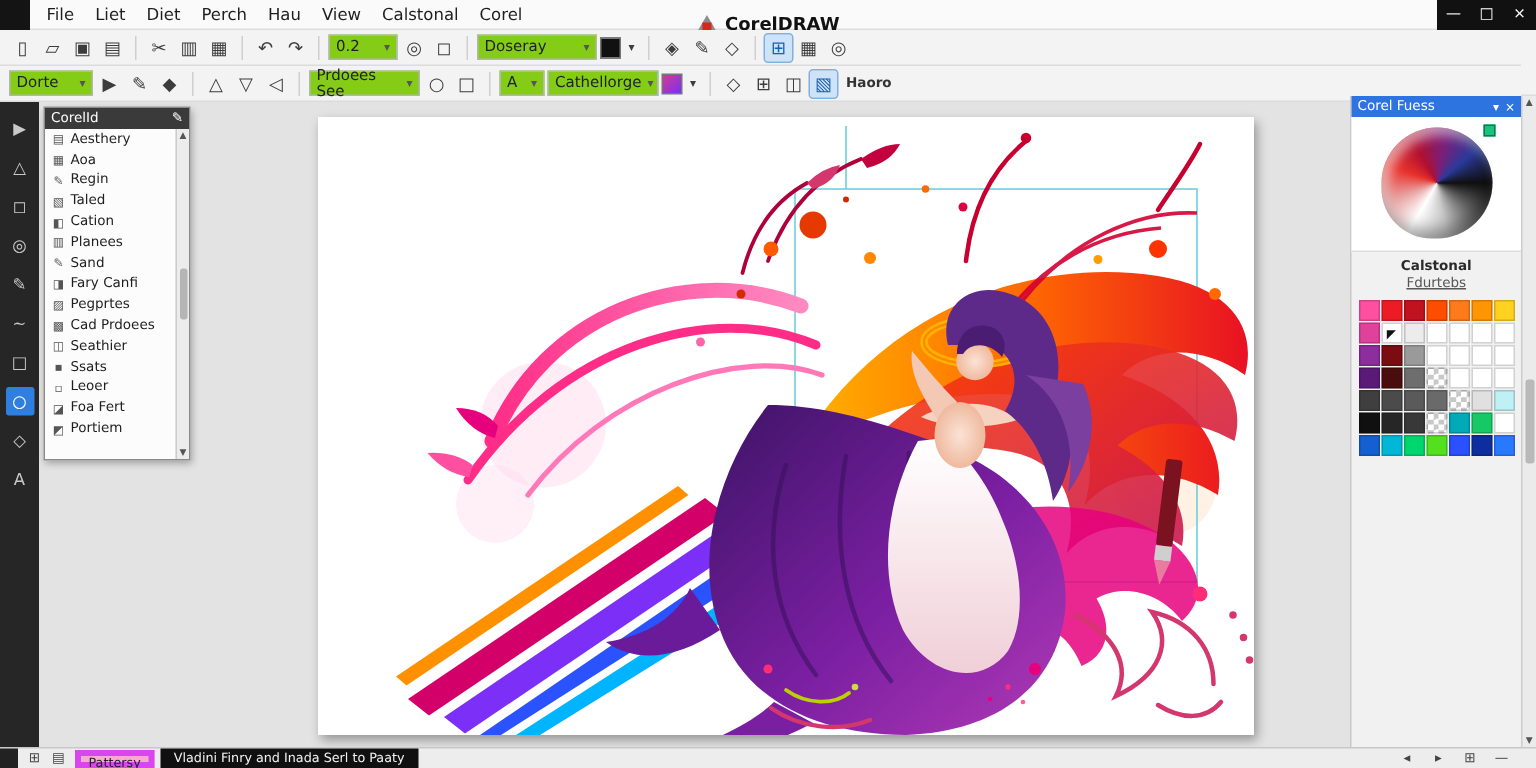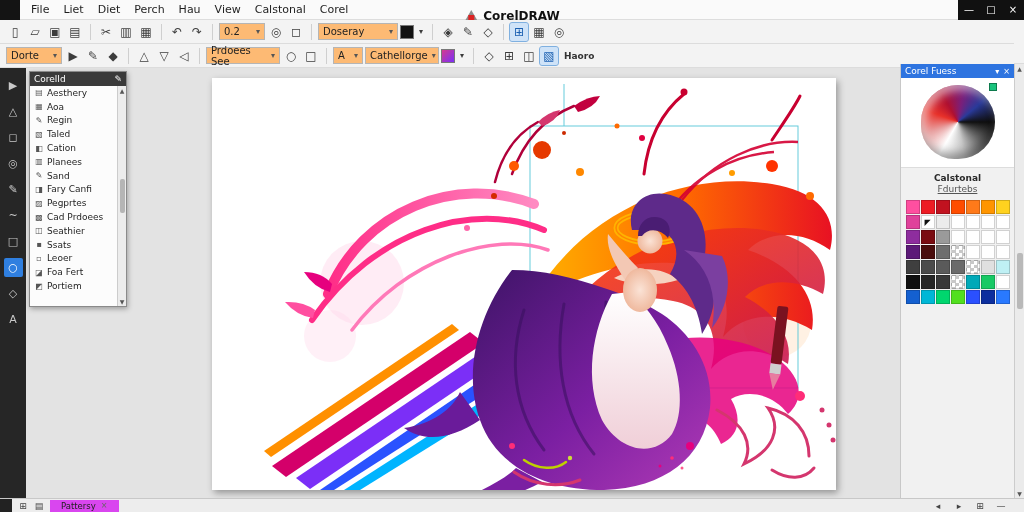--- a/index.html
+++ b/index.html
@@ -18,21 +18,21 @@
   .wc { width:22px; height:20px; display:flex; align-items:center; justify-content:center; color:#fff; font-size:10px; }
 
   
   .toolbar { position:absolute; left:0; right:0; display:flex; align-items:center; background:#f3f3f3; border-bottom:1px solid #dcdcdc; padding-left:6px; gap:2px; }
   #toolbar1 { top:20px; height:24px; }
   #toolbar2 { top:44px; height:24px; }
   .grp { display:flex; align-items:center; gap:2px; }
   .tbicon { width:18px; height:18px; display:flex; align-items:center; justify-content:center; font-size:12px; color:#3c3c3c; border-radius:2px; cursor:default; }
   .tbicon.active { background:#cfe3f8; outline:1px solid #7fb0e0; color:#1a5fb0; }
   .tb-sep { width:1px; height:16px; background:#cfcfcf; margin:0 4px; }
-  .tb-combo { height:17px; background:#fdba74; border:1px solid #b5b5b5; display:flex; align-items:center; justify-content:space-between; font-size:10px; padding:0 4px; gap:4px; color:#222; }
+  .tb-combo { height:17px; background:#84cc16; border:1px solid #b5b5b5; display:flex; align-items:center; justify-content:space-between; font-size:10px; padding:0 4px; gap:4px; color:#222; }
   .tb-combo .arrow { font-size:8px; color:#555; }
   .colorchip { width:14px; height:14px; border:1px solid #777; }
   .tb-label { font-size:9px; color:#333; margin-left:4px;font-weight:bold; }
 
   
   .toolbox { position:absolute; left:0; top:68px; bottom:14px; width:26px; background:#262626; display:flex; flex-direction:column; align-items:center; padding-top:8px; gap:7px; }
   .tool { width:19px; height:19px; color:#c9c9c9; font-size:11px; display:flex; align-items:center; justify-content:center; border-radius:2px; }
   .tool.active { background:#2f7fe0; color:#fff; }
 
   
@@ -66,21 +66,21 @@
 
   
   .right-scrollbar { position:absolute; right:0; top:64px; width:10px; bottom:14px; background:#ebebeb; border-left:1px solid #ccc; display:flex; flex-direction:column; align-items:center; justify-content:space-between; font-size:6px; color:#555; padding:1px 0; }
   .rs-thumb { width:6px; height:56px; background:#b9b9b9; border-radius:2px; }
   .topright-strip { position:absolute; right:0; top:20px; width:10px; height:44px; background:#f3f3f3; border-bottom:1px solid #dcdcdc; }
 
   
   .statusbar { position:absolute; left:0; right:0; bottom:0; height:14px; background:#ededed; border-top:1px solid #c8c8c8; display:flex; align-items:center; font-size:9px; gap:4px; }
   .sb-corner { width:12px; height:14px; background:#222; flex:0 0 auto; }
   .sb-icon { width:14px; text-align:center; color:#444; font-size:9px; }
-  .sb-tab { background:#f9a8d4; border:6px solid #d946ef; height:12px; display:flex; align-items:center; padding:0 5px; font-size:8.5px; gap:5px; }
+  .sb-tab { background:#f9a8d4; border:4px solid #d946ef; height:12px; display:flex; align-items:center; padding:0 5px; font-size:8.5px; gap:5px;flex-direction:column; }
   .sb-tab .close { font-size:8px; color:#666; }
   .sb-msg { background:#101010; color:#f2f2f2; height:14px; display:flex; align-items:center; padding:0 9px; font-size:8.5px; white-space:nowrap; }
   .sb-right { margin-left:auto; display:flex; gap:7px; padding-right:16px; align-items:center; }
 </style>
 </head>
 <body>
 
 <div id="screen">
 
   <div class="menubar">
@@ -511,20 +511,21 @@
   <div class="statusbar">
     <div class="sb-corner"></div>
     <span class="grp">
         <span class="sb-icon">⊞</span>
         <span class="sb-icon">▤</span>
       </span>
     <div class="sb-tab">
       <span>Pattersy</span>
       <span class="close">×</span>
     </div>
+    <div class="sb-msg">Vladini Finry and Inada Serl to Paaty</div>
     <span class="sb-right">
         <span class="sb-icon">◂</span>
         <span class="sb-icon">▸</span>
         <span class="sb-icon">⊞</span>
         <span class="sb-icon">—</span>
       </span>
   </div>
 
 </div>
 

